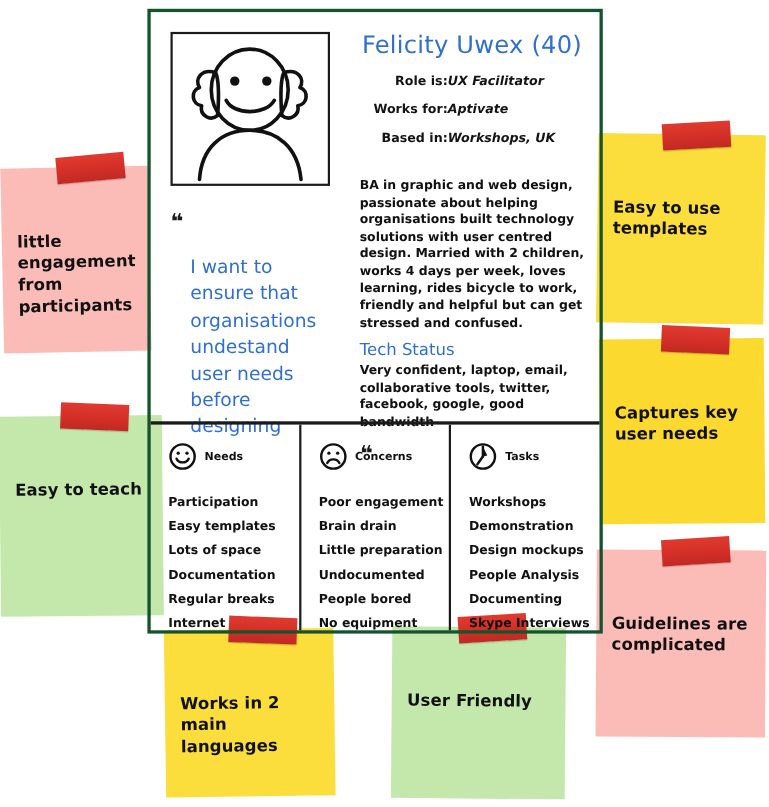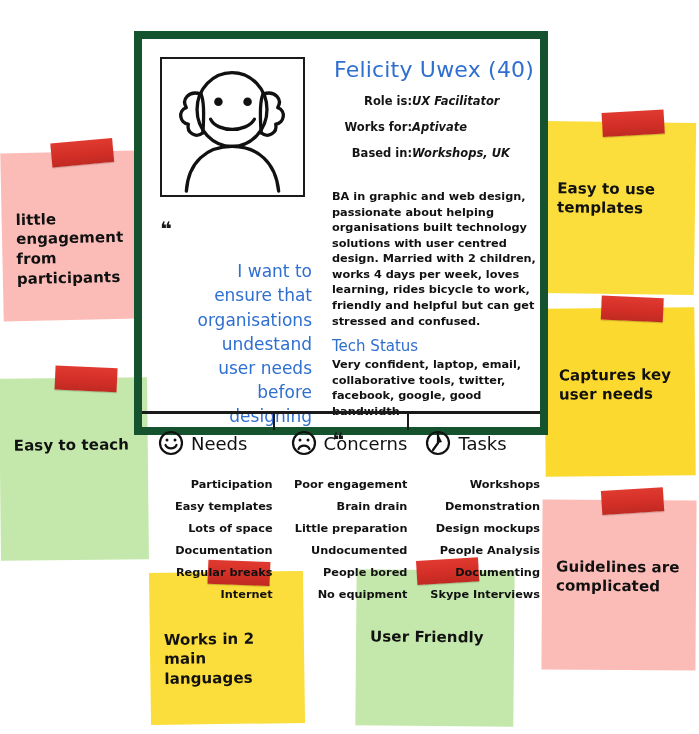--- a/index.html
+++ b/index.html
@@ -47,26 +47,25 @@
   #sticky-easy-templates{left:543px;top:122px;width:152px;height:172px;transform:rotate(.8deg);}
   #sticky-captures-needs{left:545px;top:308px;width:150px;height:168px;transform:rotate(-.5deg);}
   #sticky-guidelines{left:542px;top:500px;width:154px;height:170px;transform:rotate(.4deg);}
   #sticky-two-languages{left:150px;top:572px;width:154px;height:152px;transform:rotate(-.8deg);}
   #sticky-user-friendly{left:356px;top:570px;width:158px;height:156px;transform:rotate(.5deg);}
 
   
   .frame{
     position:absolute;
     left:134px;top:8px;
-    width:414px;height:404px;
-    border:8px solid #14532d;
+    width:414px;height:568px;
+    border:3px solid #14532d;
     box-sizing:border-box;
     background:transparent;
     z-index:5;
-    margin-top:23px;
   }
   .frame-top{
     position:relative;
     height:370px;
     box-sizing:border-box;
     padding:14px 0 0 0;
   }
   .portrait{
     position:absolute;
     left:18px;top:18px;
@@ -110,21 +109,21 @@
     white-space:pre-line;
   }
   .q-open{
     position:absolute;left:0px;top:4px;
     color:#1a1a1a;font-size:20px;font-weight:900;letter-spacing:-2px;
   }
   .q-close{
     position:absolute;right:-30px;bottom:22px;
     color:#1a1a1a;font-size:20px;font-weight:900;letter-spacing:-2px;
   }
-  .quote-text{display:block;padding-left:18px;text-align:right;}
+  .quote-text{display:block;padding-left:18px;}
 
   .section{position:absolute;width:216px;left:190px;}
   #background-section{top:150px;}
   #tech-section{top:298px;}
   .sec-title{
     color:#2f6fd0;
     font-size:15px;
     font-weight:400;
     margin:0 0 2px 0;
   }
@@ -150,26 +149,26 @@
   }
   .col + .col{border-left:2px solid #1a1a1a;}
   .col-head{
     display:flex;
     align-items:center;
     gap:7px;
     margin-bottom:22px;
   }
   .col-head svg{display:block;}
   .col-title{
-    font-size:18px;
-    font-weight:400;
+    font-size:10px;
+    font-weight:700;
     color:#111111;
     text-align:right;
   }
-  .col-list{list-style:none;margin:0;padding:0;text-align:right;}
+  .col-list{list-style:none;margin:0;padding:0;}
   .col-list li{
     font-size:11.3px;
     font-weight:700;
     color:#111111;
     margin-bottom:9px;
     white-space:nowrap;
   }
 </style>
 </head>
 <body>

